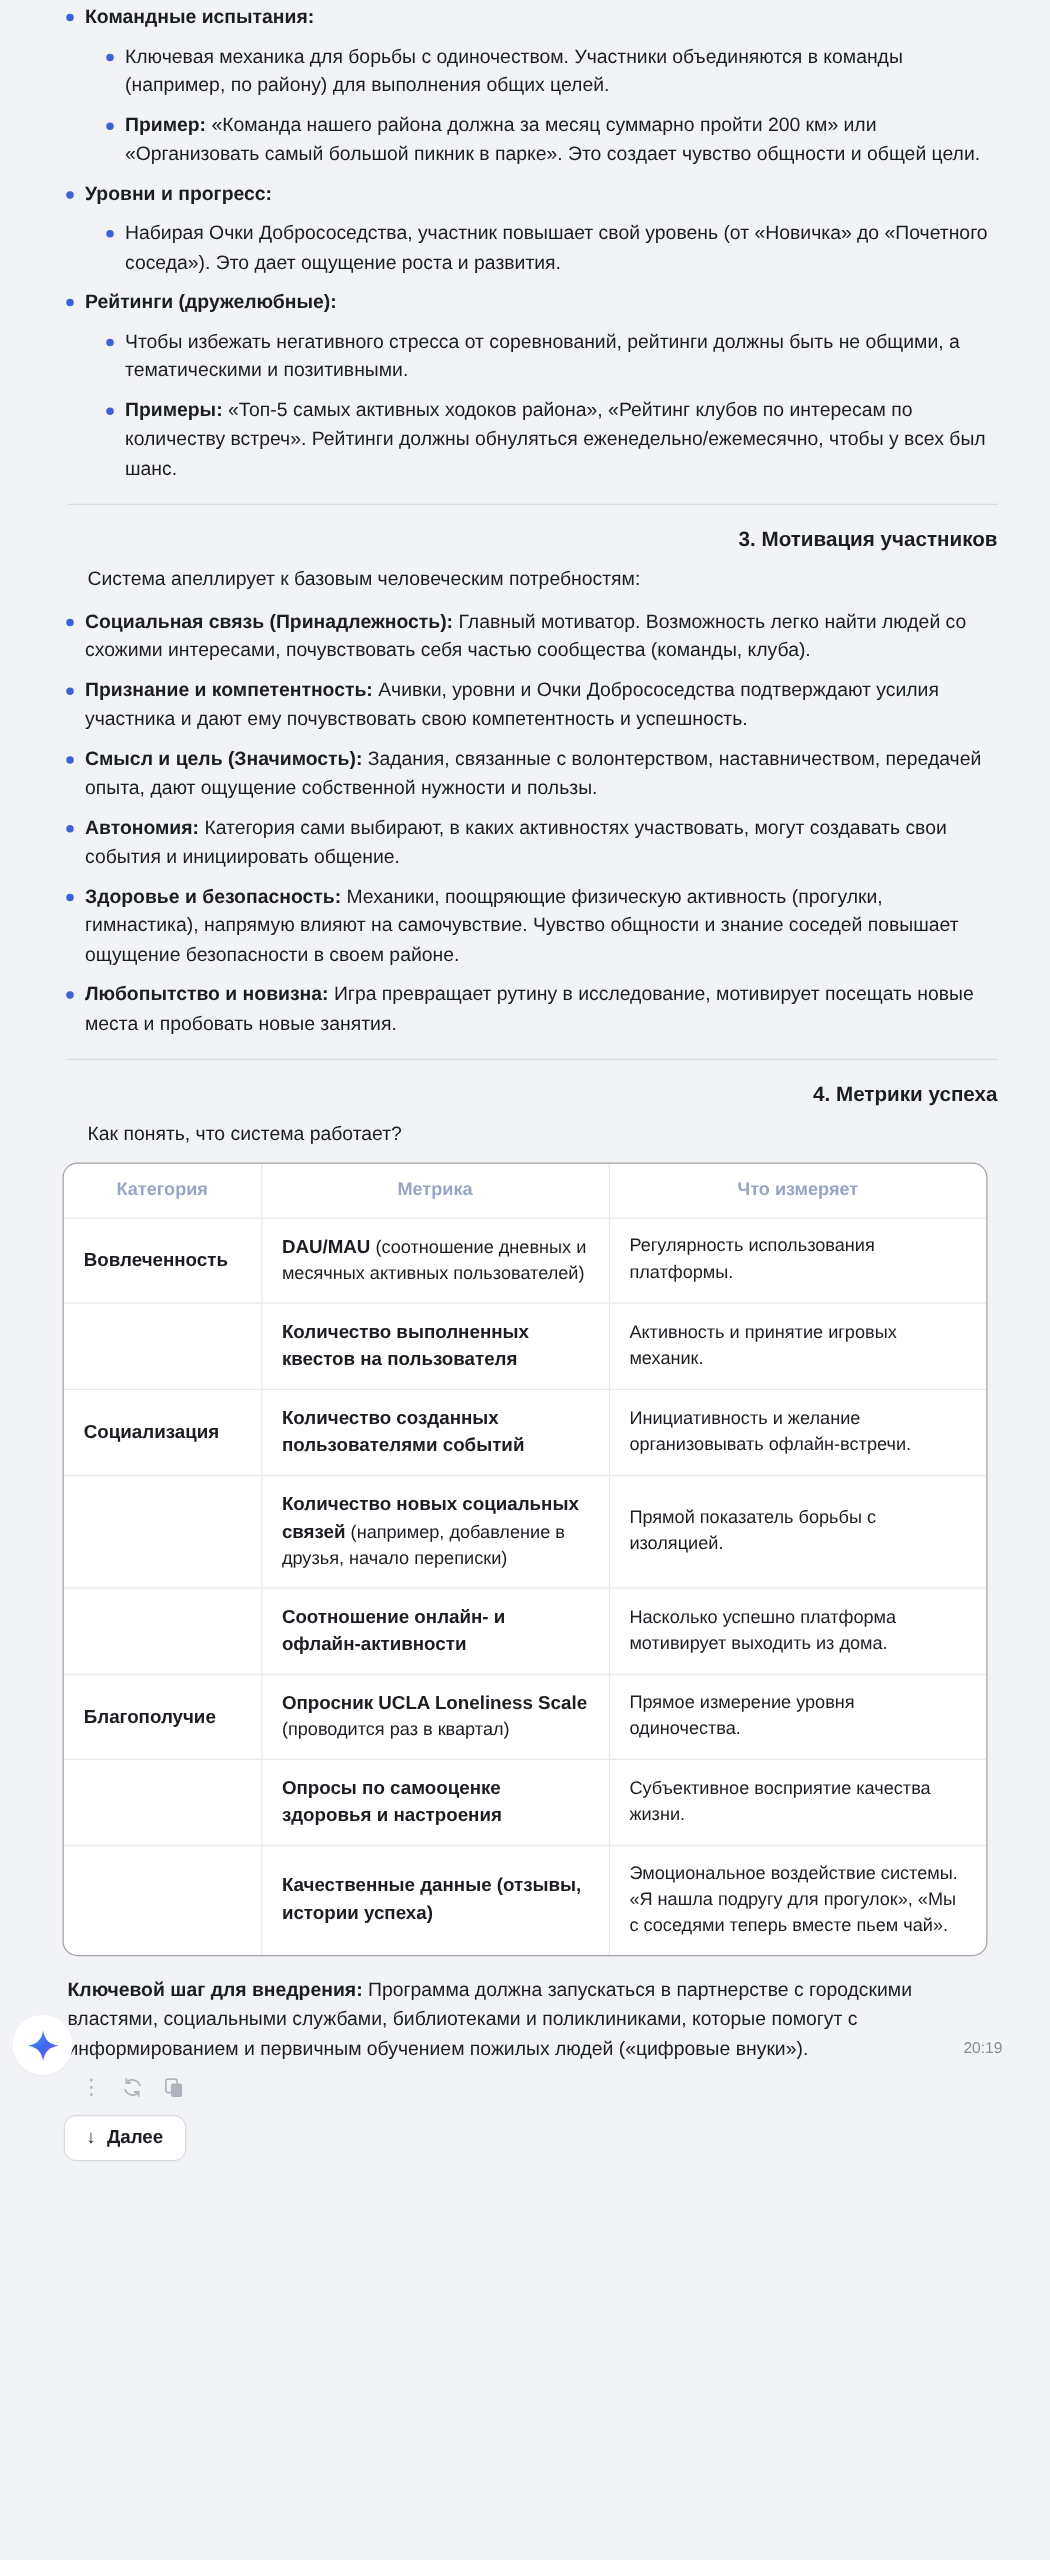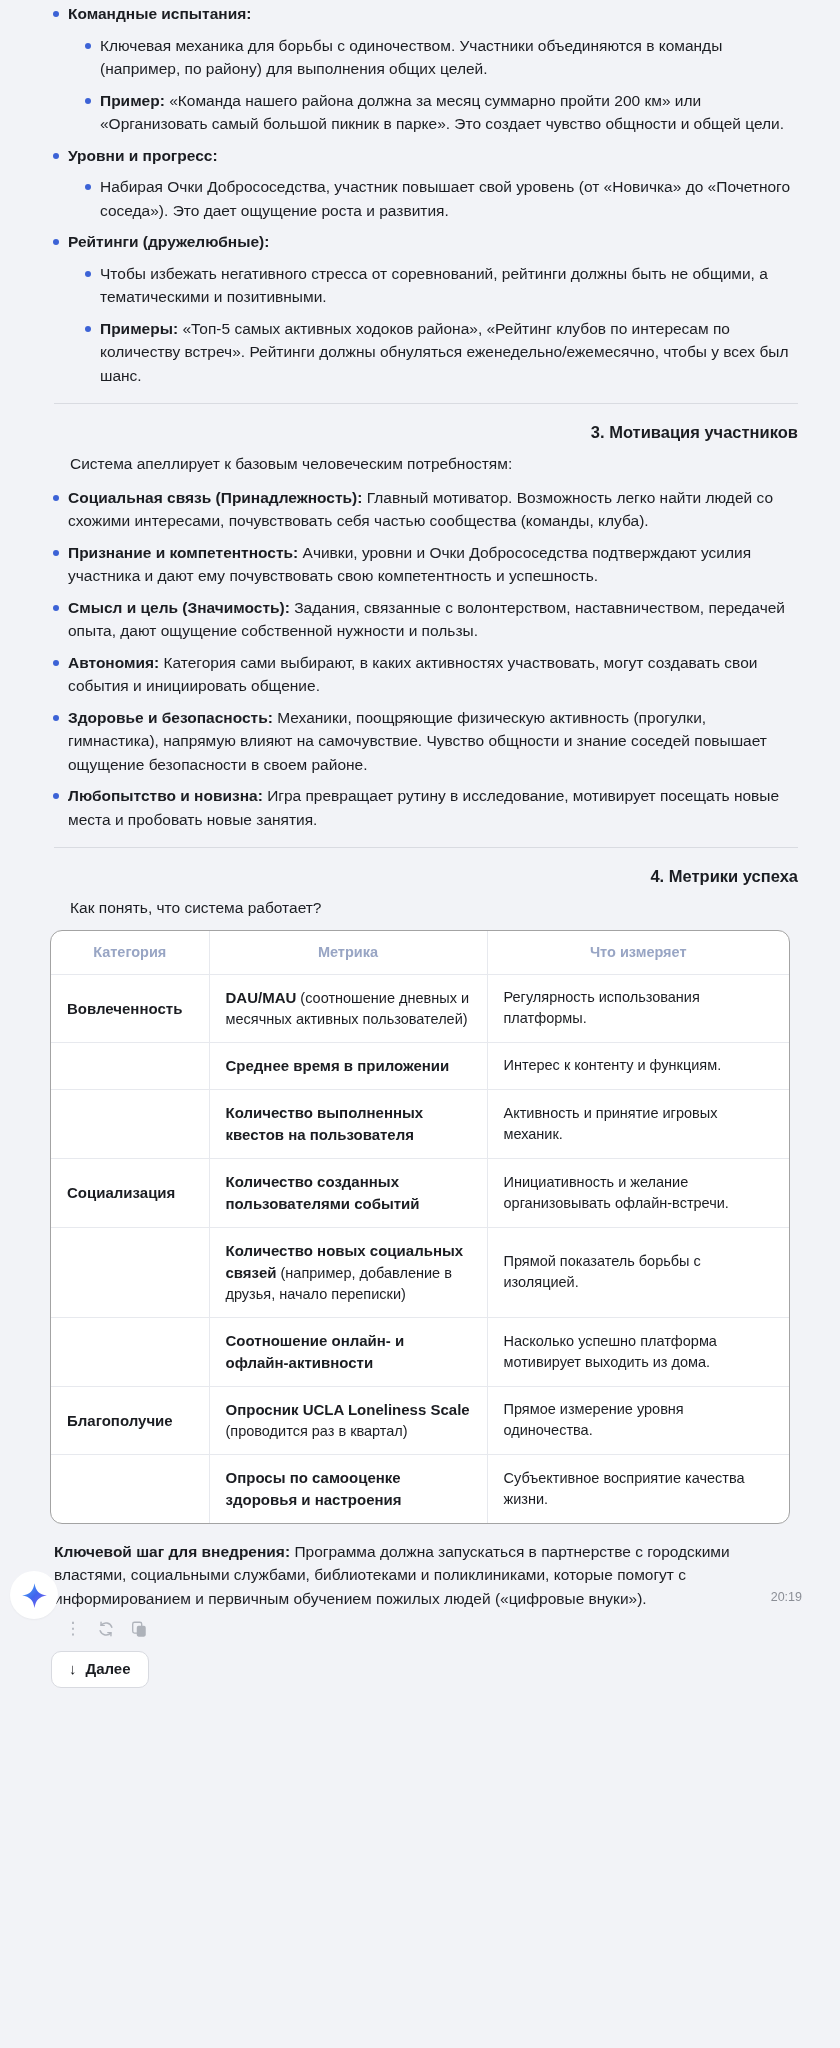--- a/index.html
+++ b/index.html
@@ -127,25 +127,20 @@
         </tr>
       </thead>
       <tbody>
         <tr>
           <td class="c-cat">Вовлеченность</td>
           <td class="c-metric"><span class="m-bold">DAU/MAU</span><span> (соотношение дневных и месячных активных пользователей)</span></td>
           <td class="c-measure">Регулярность использования платформы.</td>
         </tr>
         <tr>
           <td class="c-cat"></td>
-          <td class="c-metric"><span class="m-bold">Среднее время в приложении</span><span></span></td>
-          <td class="c-measure">Интерес к контенту и функциям.</td>
-        </tr>
-        <tr>
-          <td class="c-cat"></td>
           <td class="c-metric"><span class="m-bold">Количество выполненных квестов на пользователя</span><span></span></td>
           <td class="c-measure">Активность и принятие игровых механик.</td>
         </tr>
         <tr>
           <td class="c-cat">Социализация</td>
           <td class="c-metric"><span class="m-bold">Количество созданных пользователями событий</span><span></span></td>
           <td class="c-measure">Инициативность и желание организовывать офлайн-встречи.</td>
         </tr>
         <tr>
           <td class="c-cat"></td>
@@ -159,20 +154,25 @@
         </tr>
         <tr>
           <td class="c-cat">Благополучие</td>
           <td class="c-metric"><span class="m-bold">Опросник UCLA Loneliness Scale</span><span> (проводится раз в квартал)</span></td>
           <td class="c-measure">Прямое измерение уровня одиночества.</td>
         </tr>
         <tr>
           <td class="c-cat"></td>
           <td class="c-metric"><span class="m-bold">Опросы по самооценке здоровья и настроения</span><span></span></td>
           <td class="c-measure">Субъективное восприятие качества жизни.</td>
+        </tr>
+        <tr>
+          <td class="c-cat"></td>
+          <td class="c-metric"><span class="m-bold">Качественные данные (отзывы, истории успеха)</span><span></span></td>
+          <td class="c-measure">Эмоциональное воздействие системы. «Я нашла подругу для прогулок», «Мы с соседями теперь вместе пьем чай».</td>
         </tr>
       </tbody>
     </table>
   </div>
 
   
   <div class="outro">
     <div class="avatar">
       <svg width="27" height="27" viewBox="0 0 24 24">
         <defs>

